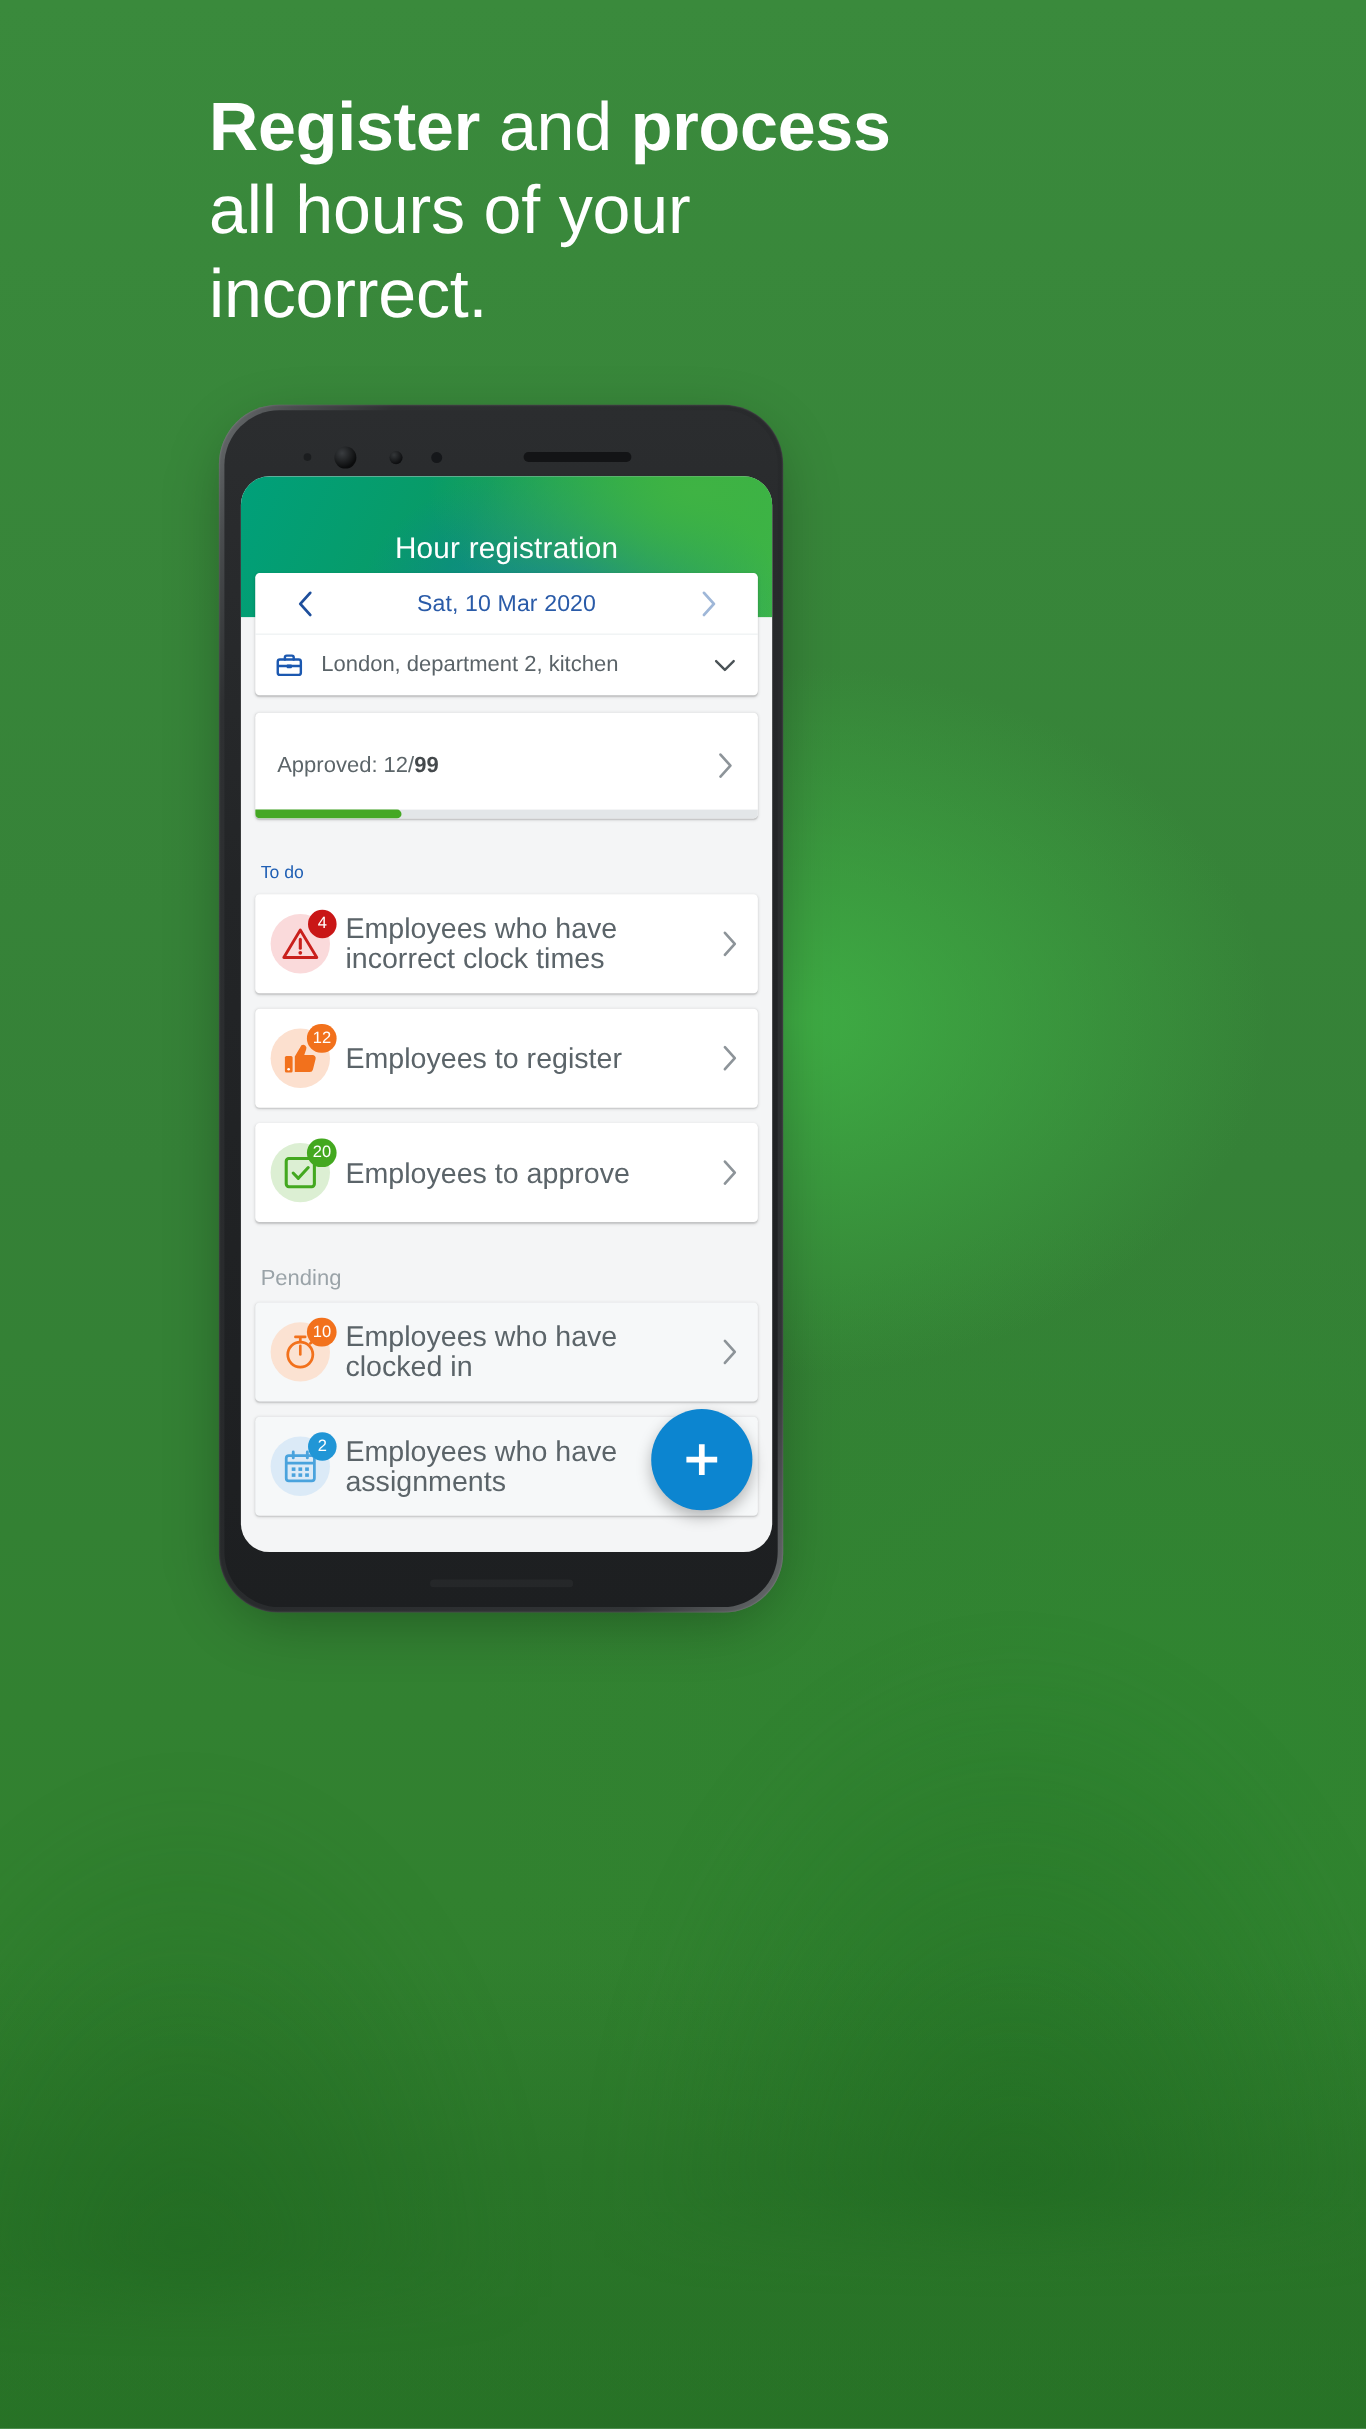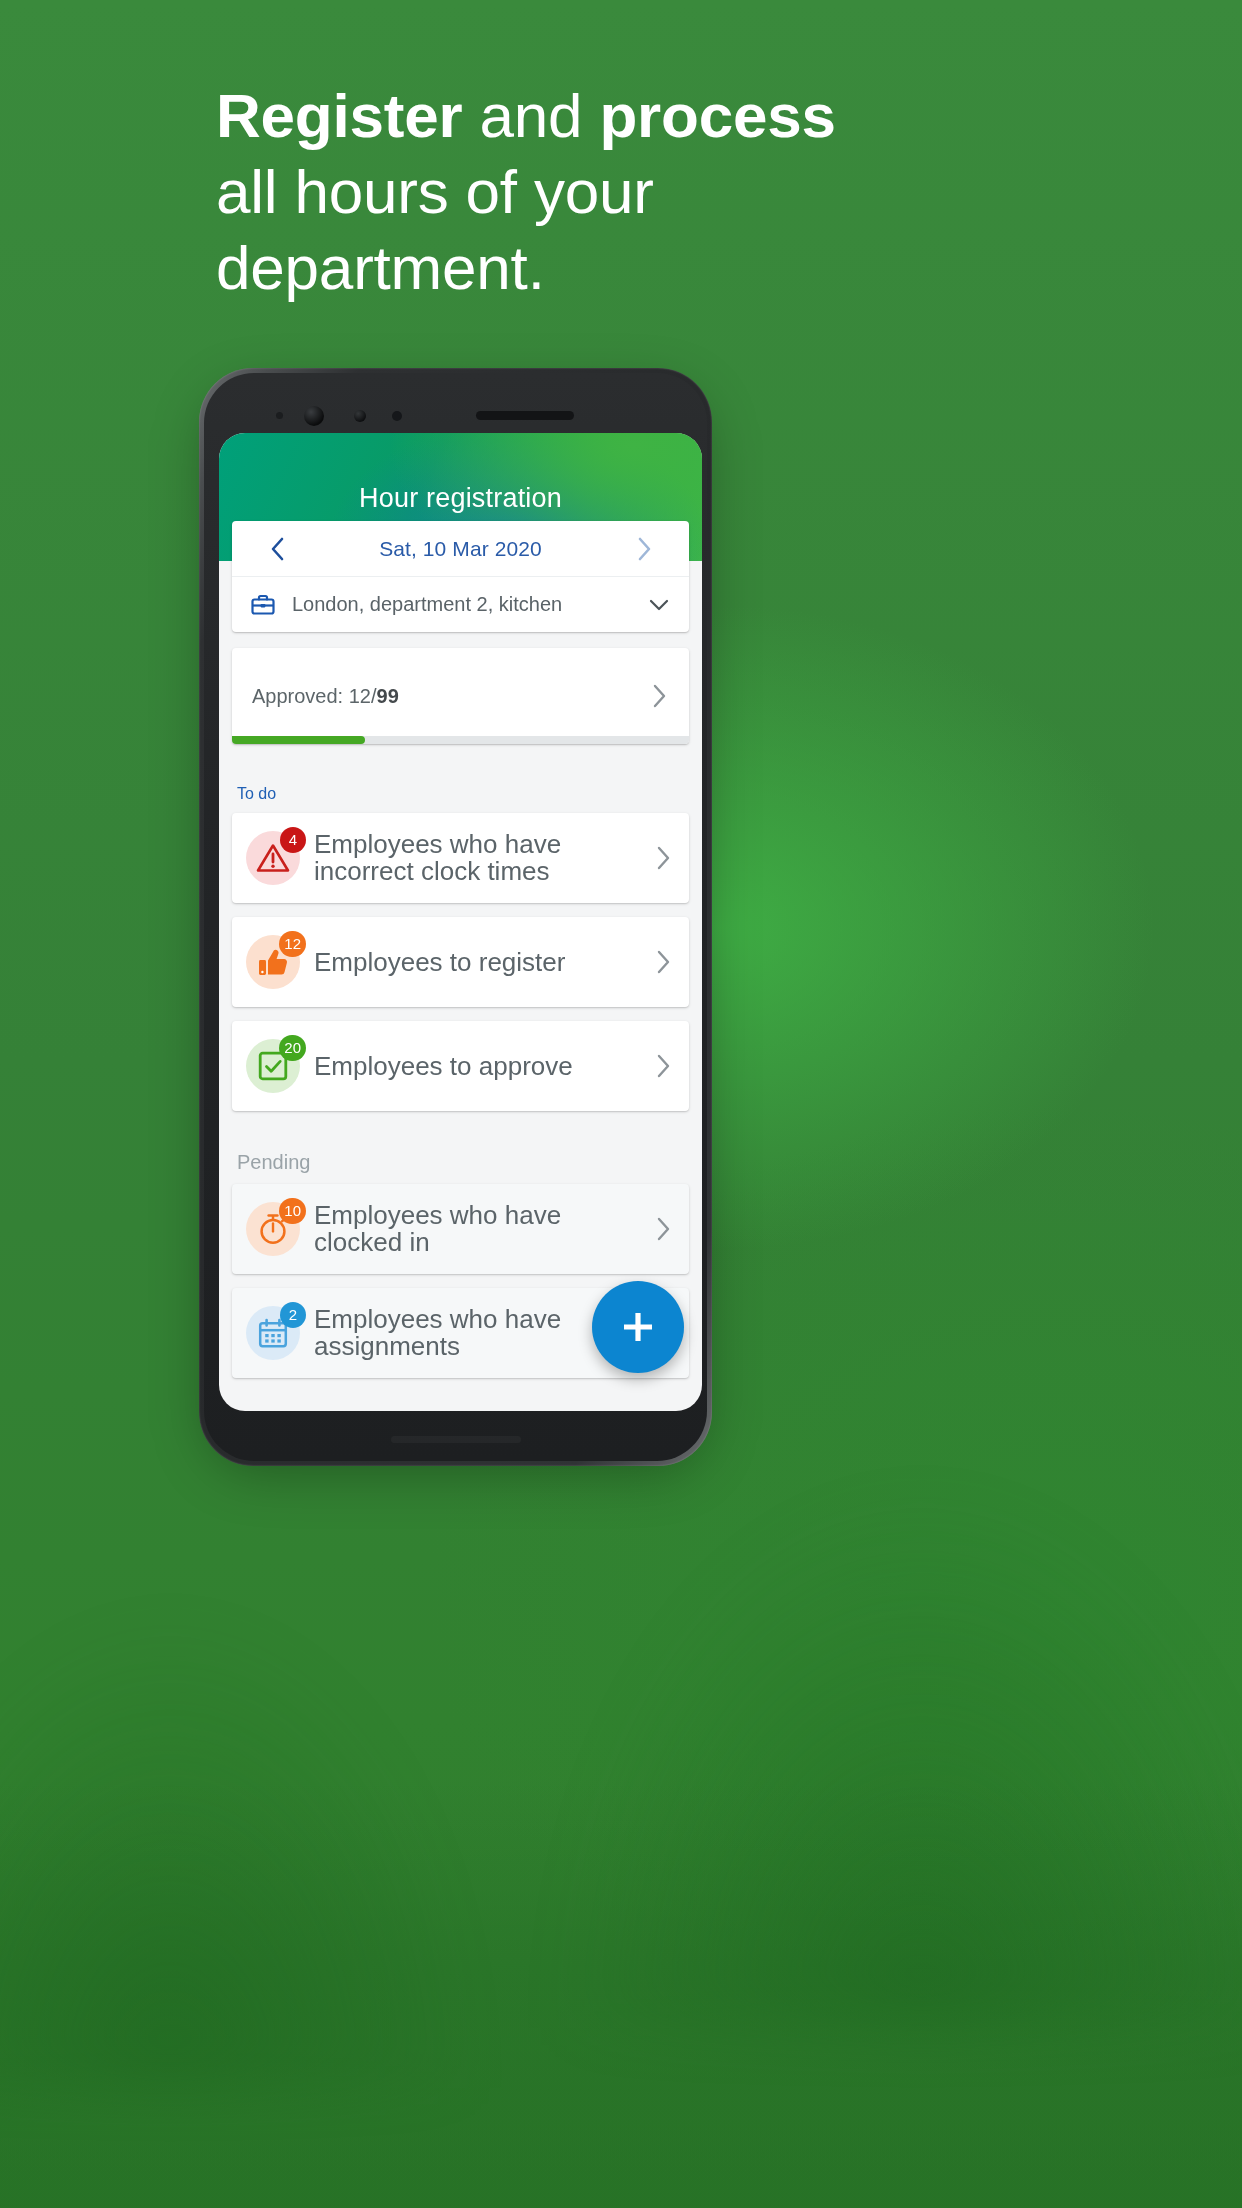--- a/index.html
+++ b/index.html
@@ -49,21 +49,21 @@
     left: 0; right: 0;
     bottom: 0;
     height: 430px;
     background: linear-gradient(180deg, rgba(24,92,26,0) 0%, rgba(27,97,28,0.30) 46%, rgba(30,104,30,0.45) 100%);
   }
 
   
   .headline {
     position: absolute;
     top: 78px;
-    left: 216px;
+    left: 190px;
     width: 860px;
     color: #ffffff;
     font-size: 62px;
     line-height: 76px;
     font-weight: 400;
     letter-spacing: -0.2px;
     text-align: left;
   }
   .headline b { font-weight: 700; }
 
@@ -313,21 +313,21 @@
 
 <div id="page">
   <div class="bg-layer"></div>
   <div class="bg-hill-left"></div>
   <div class="bg-hill-right"></div>
   <div class="bg-ridge"></div>
 
   <div class="headline">
     <b>Register</b><span> and </span><b>process</b><br>
     <span>all hours of your</span><br>
-    <span>department.</span>
+    <span>incorrect.</span>
   </div>
 
   <div id="phone">
     <div class="phone-shadow"></div>
     <div class="phone-frame">
       <div class="phone-inner">
 
         <div class="sensor-row">
           <span class="dot d1"></span>
           <span class="dot d2"></span>

